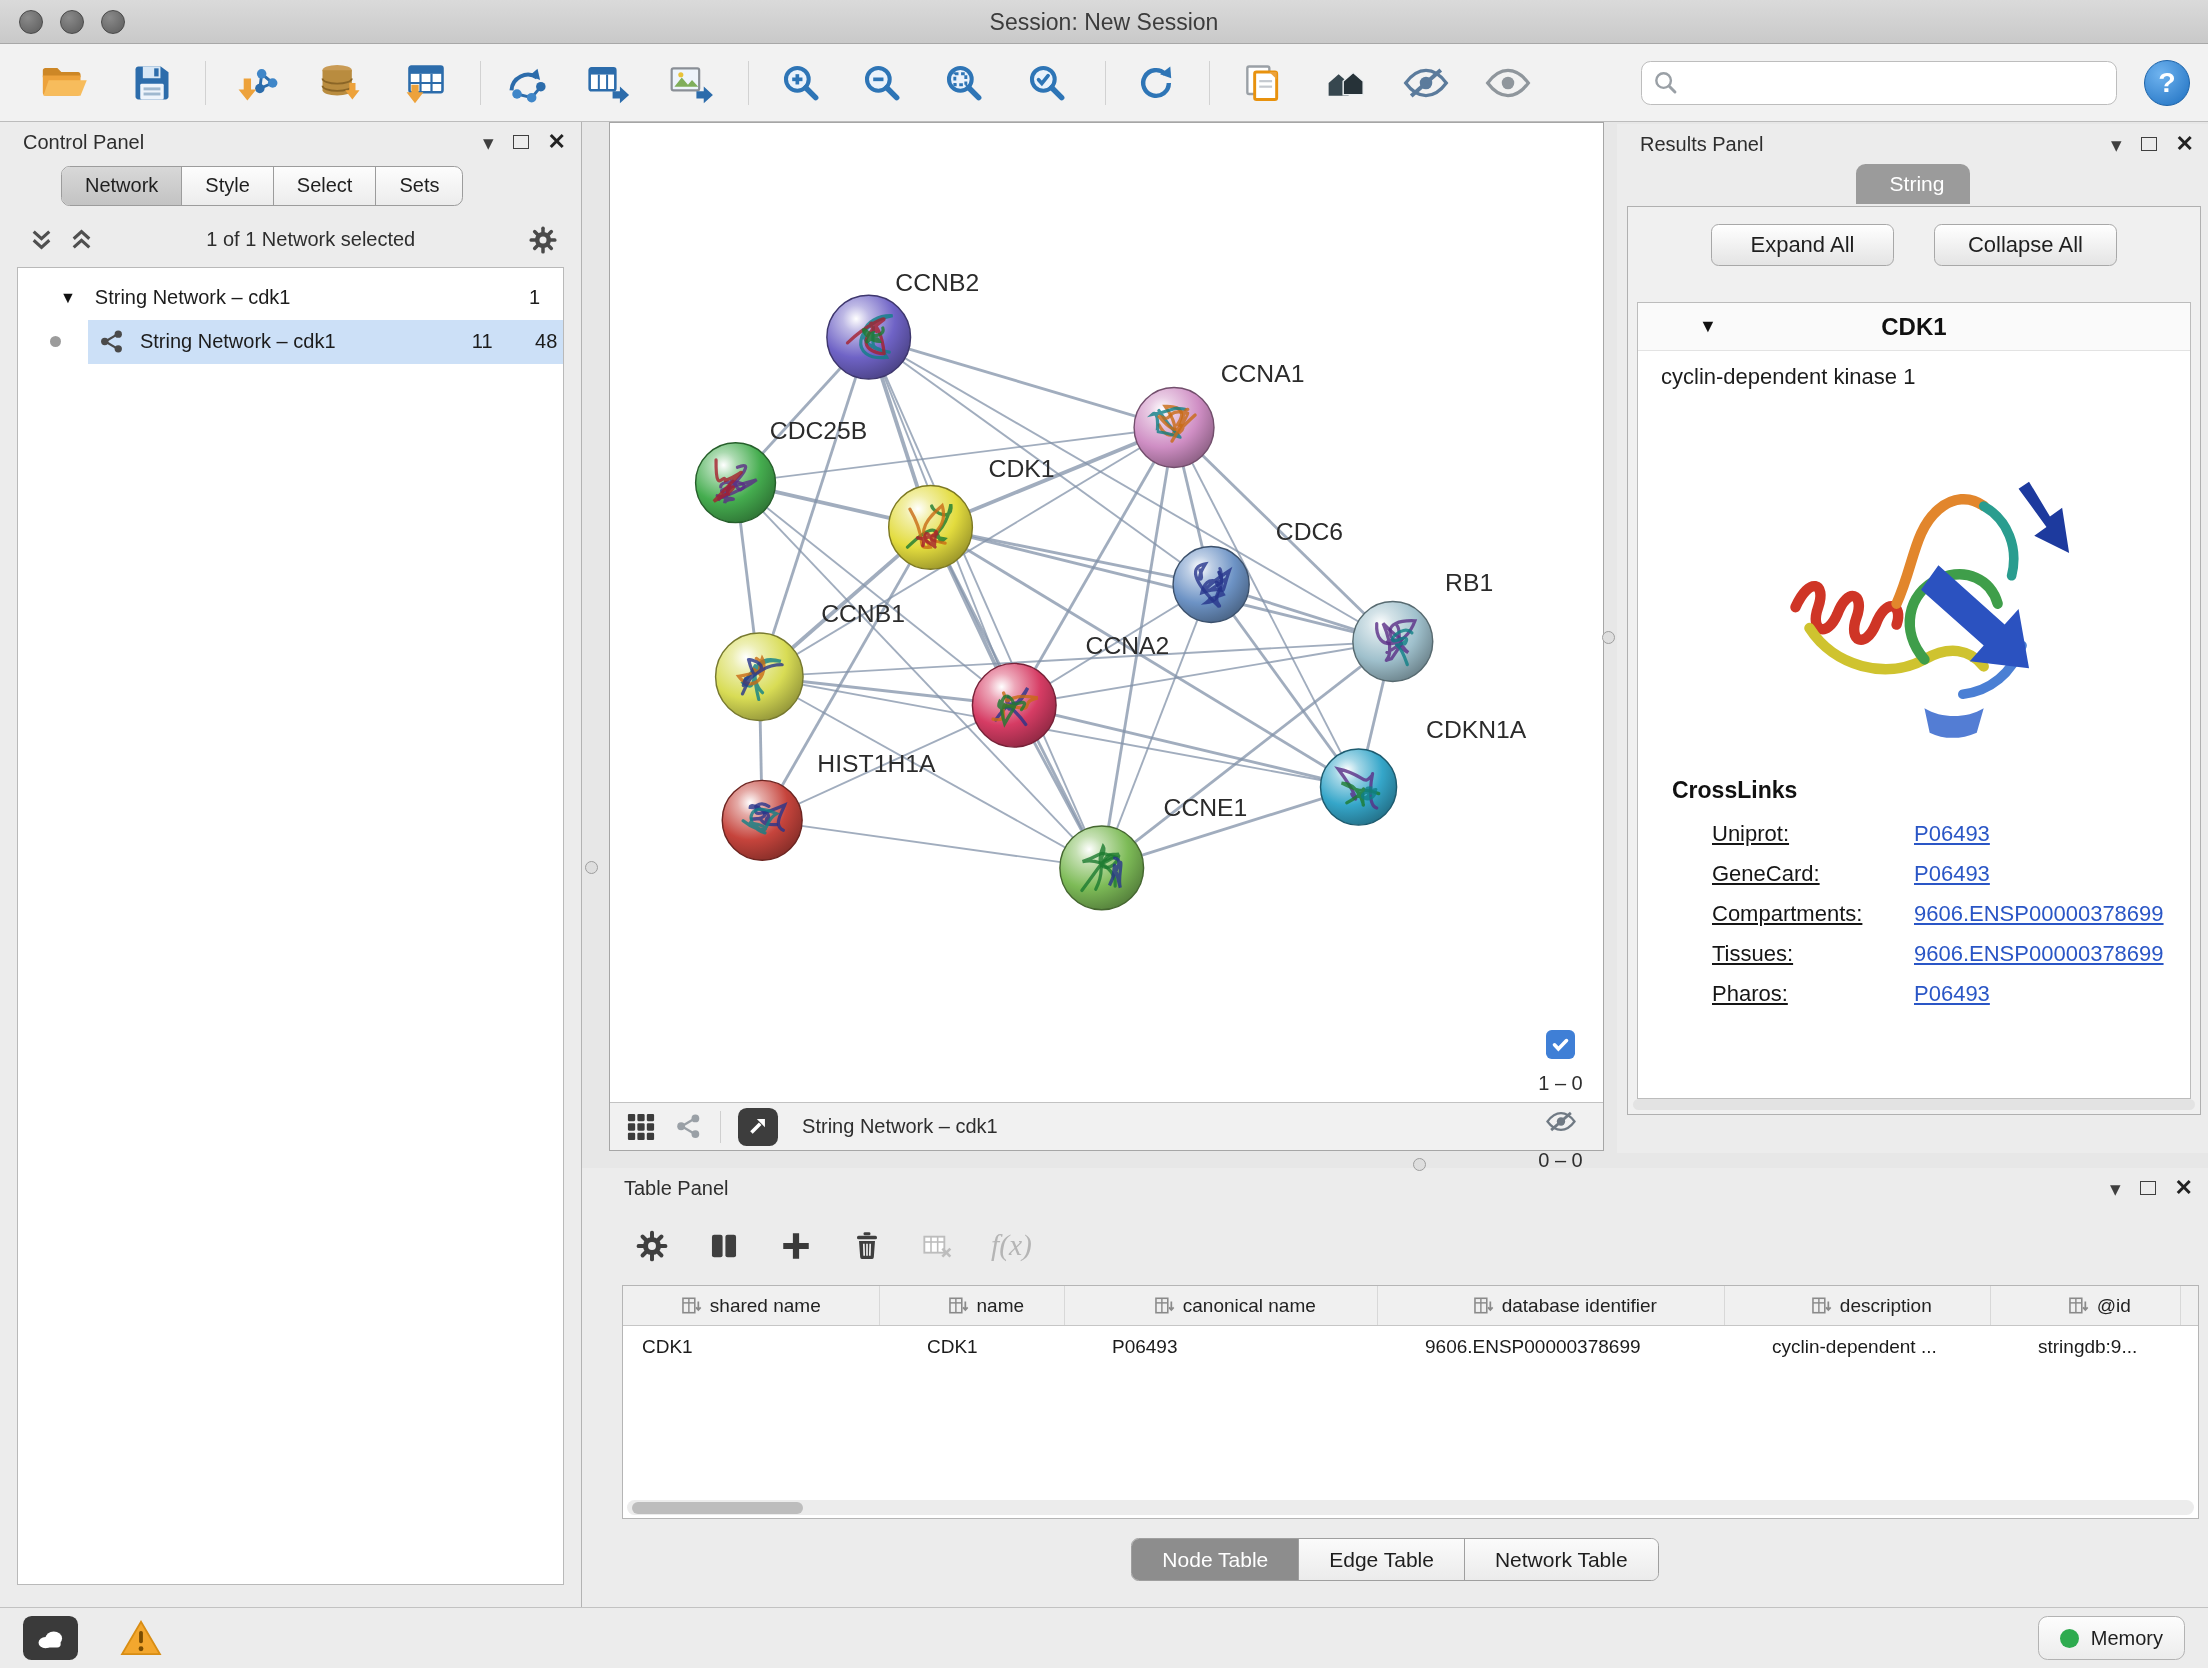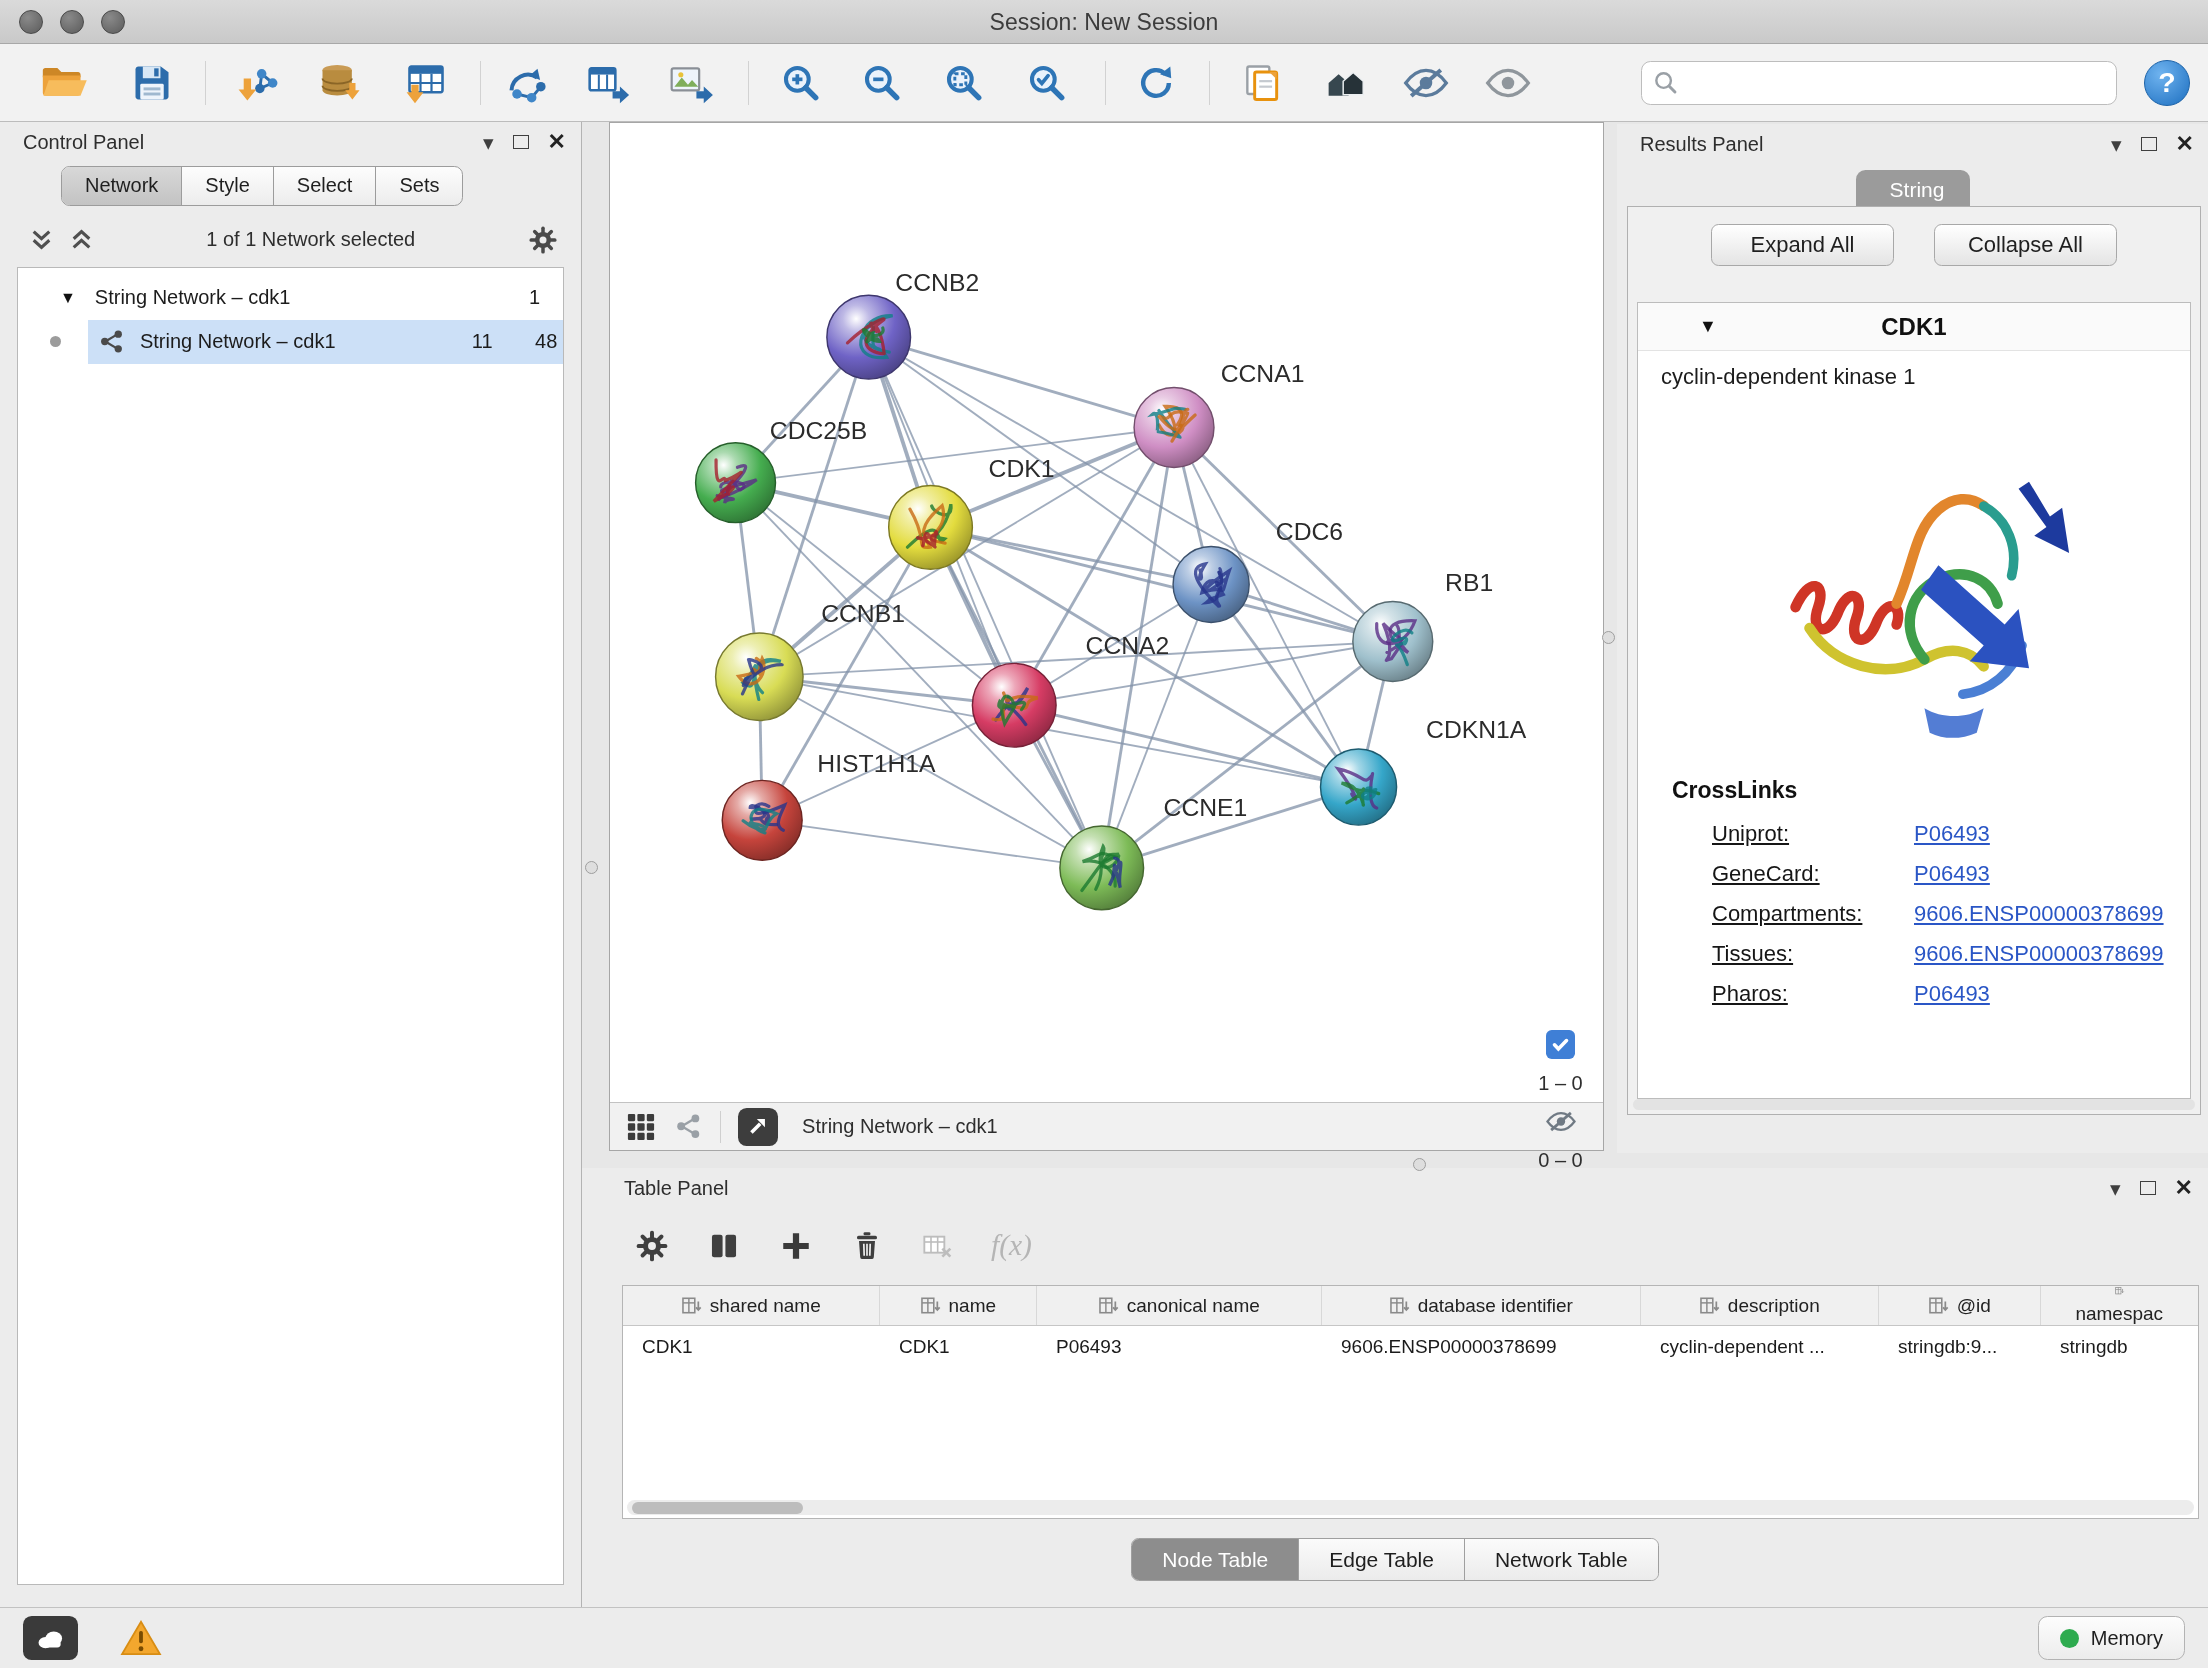--- a/index.html
+++ b/index.html
@@ -57,21 +57,21 @@
   .nv-name{font-size:20px;color:#2e2e2e;margin-left:7.6px;}
   .nv-right{margin-left:auto;display:flex;align-items:center;gap:13.3px;flex-direction:column;}
   .nv-count{font-size:20px;color:#2e2e2e;}
   .nv-sep{width:1px;height:32px;background:#cfcfcf;}
   .dark-btn{width:40px;height:38px;border-radius:8.6px;background:#3d3d3d;display:flex;align-items:center;justify-content:center;border:none;}
   .cbx{width:28.5px;height:28.5px;border-radius:5.7px;background:#3f7fd6;display:flex;align-items:center;justify-content:center;}
   .icon-btn{background:transparent;border:none;display:flex;align-items:center;justify-content:center;}
 
   
   .results-panel{position:absolute;left:1617px;top:124px;width:592px;height:1029px;background:#ececec;}
-  .rp-tab{margin:6px auto 0;width:114px;height:40px;background:#9b9b9b;border:none;border-radius:9.5px 9.5px 0 0;color:#fff;font-size:21px;display:flex;align-items:center;justify-content:center;padding-left:8px;}
+  .rp-tab{margin:0 auto 0;width:114px;height:40px;background:#9b9b9b;border:none;border-radius:9.5px 9.5px 0 0;color:#fff;font-size:21px;display:flex;align-items:center;justify-content:center;padding-left:8px;}
   .rp-content{position:absolute;left:9.5px;right:7.6px;top:82px;bottom:38px;border:1px solid #b0b0b0;background:#f0f0f0;}
   .rp-buttons{display:flex;justify-content:center;gap:40px;padding:17px 0 0;}
   .rp-btn{min-width:183px;height:42px;border:1px solid #a8a8a8;border-radius:7.6px;background:linear-gradient(#ffffff,#e4e4e4);font-size:22px;color:#1f1f1f;}
   .rp-section{position:absolute;left:9.5px;right:9.5px;top:95px;bottom:15px;background:#fff;border:1px solid #bcbcbc;overflow:hidden;}
   .sec-header{height:48px;display:flex;align-items:center;justify-content:center;position:relative;border-bottom:1px solid #e3e3e3;background:#fafafa;}
   .sec-caret{position:absolute;left:61px;font-size:18px;color:#111;}
   .sec-title{font-size:24px;font-weight:bold;color:#111;}
   .sec-desc{padding:13.3px 0 0 23px;font-size:22px;color:#1c1c1c;}
   .protein-wrap{display:flex;justify-content:center;padding:7.6px 0 0;}
   .crosslinks{padding:13.3px 0 0 34px;}
@@ -80,21 +80,21 @@
   .cl-label{width:202px;color:#161616;flex:none;text-decoration:underline;}
   .cl-value{color:var(--link-blue,#2a56c6);text-decoration:underline;}
   .rp-scroll{position:absolute;left:5.7px;right:5.7px;bottom:3.8px;height:11.4px;background:#e3e3e3;border-radius:5.7px;}
 
   
   .table-panel{position:absolute;left:582px;top:1168px;right:0;height:439px;background:#ececec;}
   .tp-header{height:40px;display:flex;align-items:center;padding:0 15px 0 42px;}
   .tp-toolbar{display:flex;align-items:center;gap:38px;margin:13.3px 0 0 53px;height:49px;}
   .fx{font-family:"Liberation Serif",serif;font-style:italic;font-size:29.5px;color:#b5b5b5;}
   .tp-table{position:relative;margin:15px 9.5px 0 40px;height:234px;background:#fff;border:1px solid #b5b5b5;overflow:hidden;}
-  .tp-grid{display:grid;grid-template-columns:257px 157px 285px 319px 238px 162px 1fr;}
+  .tp-grid{display:grid;grid-template-columns:257px 157px 285px 319px 238px 162px 1fr;gap:28px;}
   .tp-grid.hdr{background:#f0f0f0;border-bottom:1px solid #c6c6c6;height:40px;}
   .th{display:flex;align-items:center;justify-content:center;gap:7.6px;font-size:19px;color:#222;border-right:1px solid #d8d8d8;overflow:hidden;white-space:nowrap;}
   .th:last-child{border-right:none;flex-direction:column;}
   .td{font-size:19px;color:#1b1b1b;padding:9.5px 0 0 19px;height:38px;white-space:nowrap;overflow:hidden;}
   .tp-scroll{position:absolute;left:3.8px;right:3.8px;bottom:2.9px;height:15px;background:#ececec;border-radius:7.6px;}
   .tp-thumb{position:absolute;left:4.8px;top:1.9px;width:171px;height:11.4px;background:#bdbdbd;border-radius:6.7px;}
   .tp-tabs{display:flex;justify-content:center;margin-top:19px;}
   .tp-tabset{display:flex;border:1px solid #9f9f9f;border-radius:7.6px;overflow:hidden;}
   .tp-tab{padding:8.6px 30px;font-size:21px;background:linear-gradient(#fbfbfb,#ebebeb);color:#1e1e1e;border:none;border-right:1px solid #9f9f9f;}
   .tp-tab:last-child{border-right:none;}

